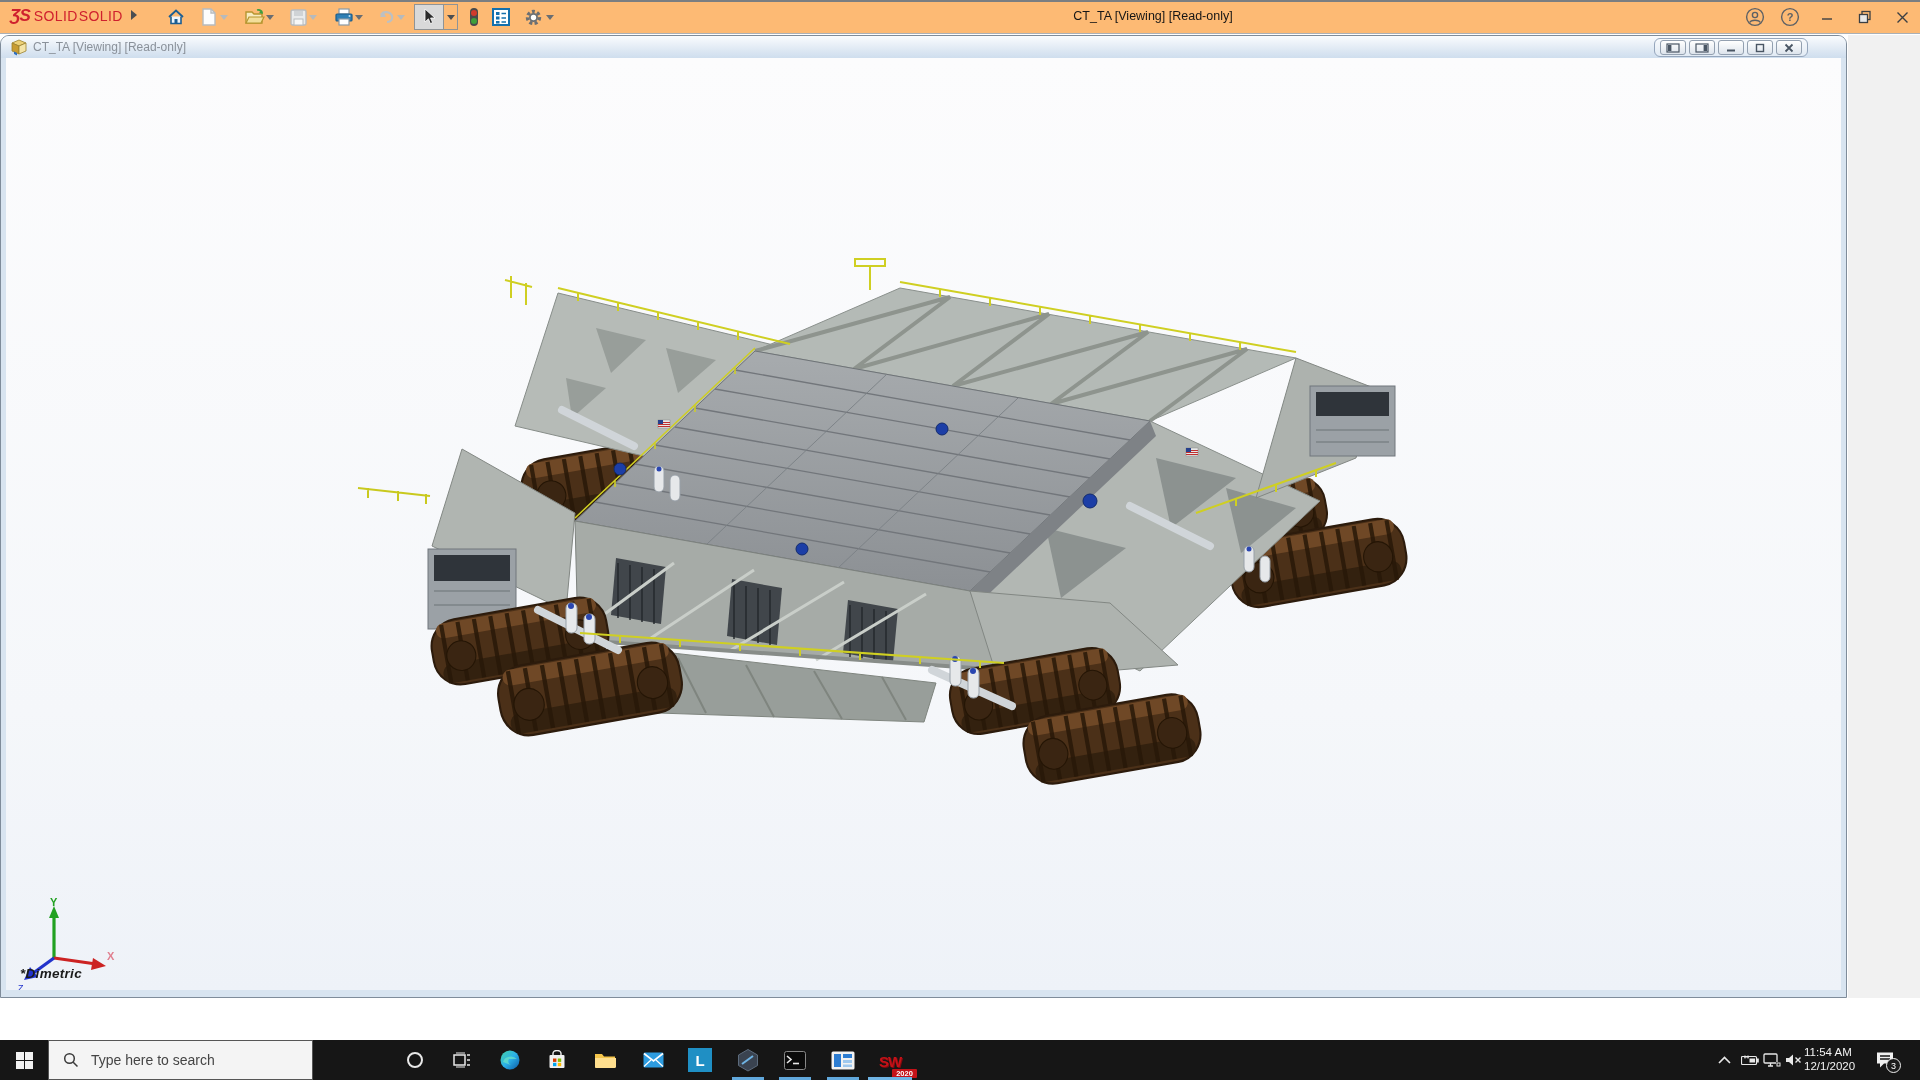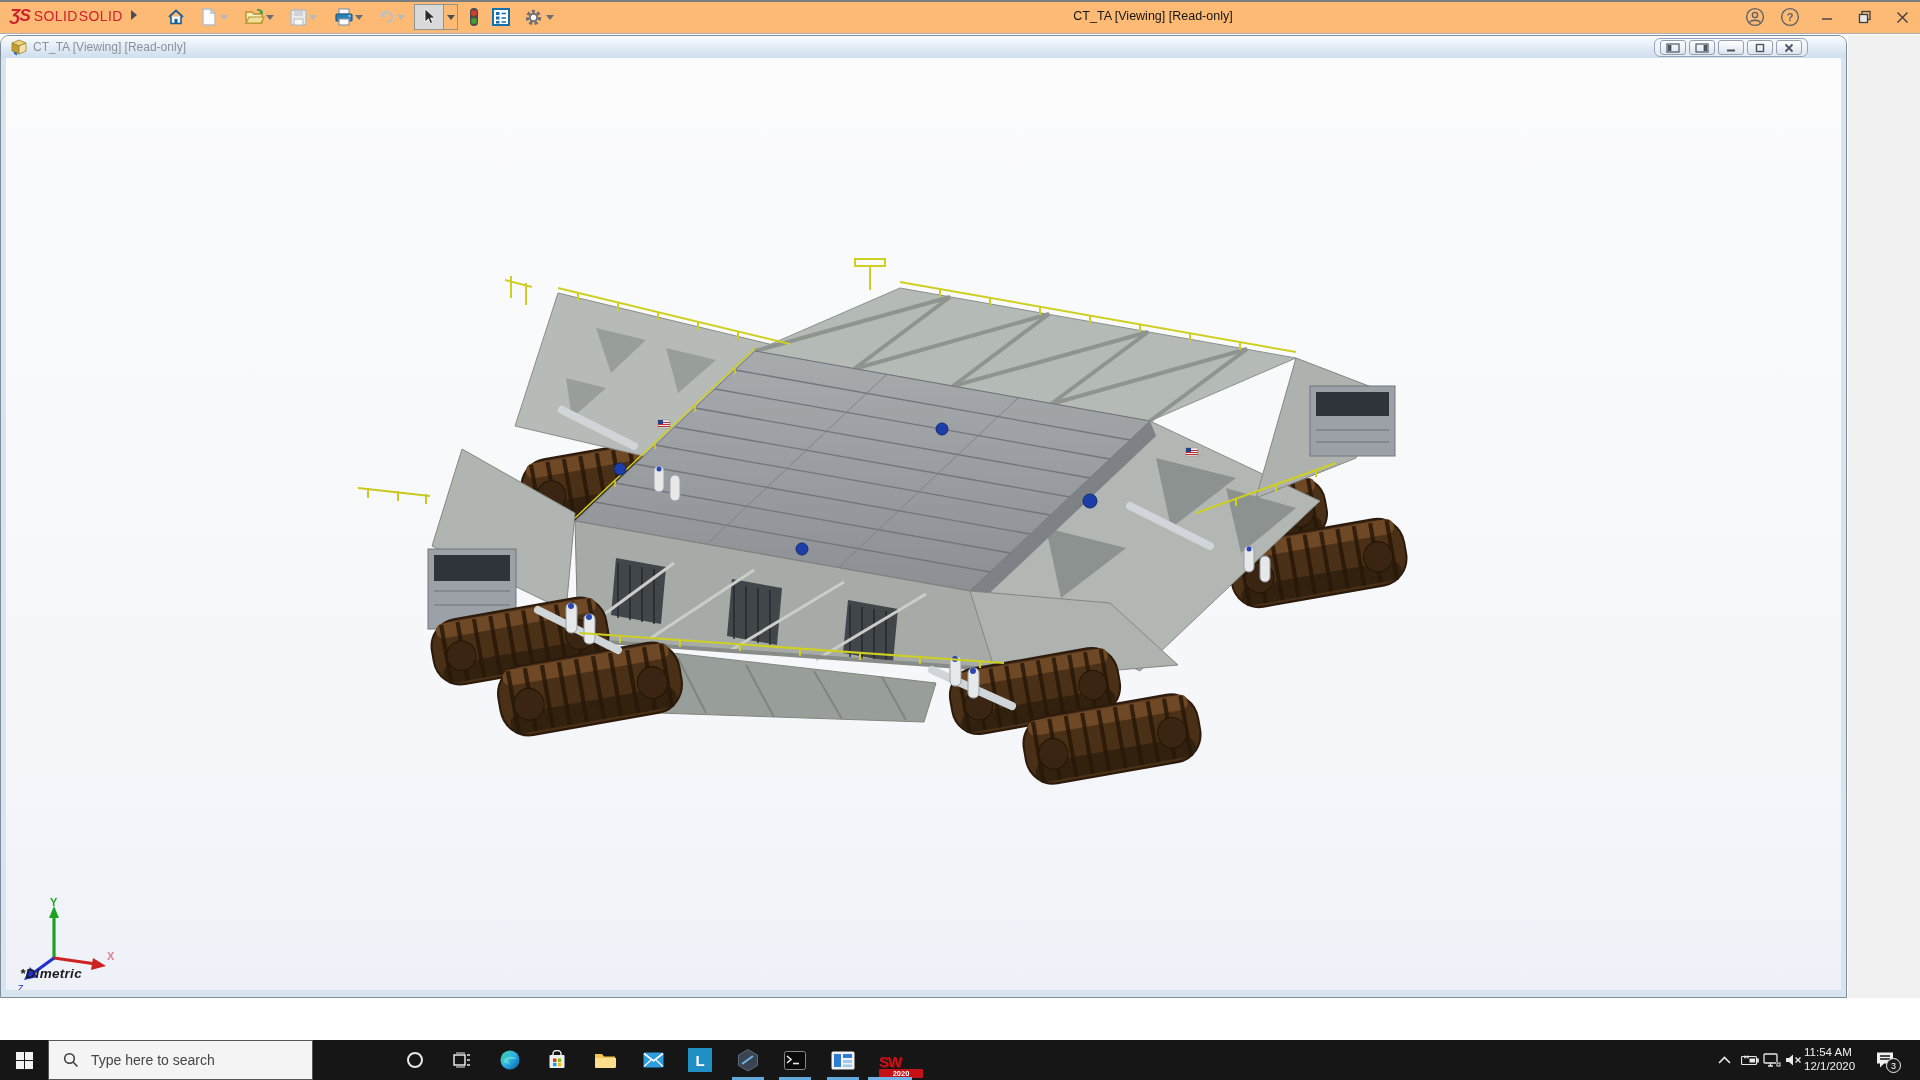--- a/index.html
+++ b/index.html
@@ -445,21 +445,21 @@
           <rect x="0.5" y="0.5" width="23" height="18" rx="1.5" fill="#f2f2f2"></rect>
           <rect x="3" y="3" width="7" height="13" fill="#2d7dd2"></rect>
           <rect x="12" y="3" width="9" height="4" fill="#2d7dd2"></rect>
           <rect x="12" y="9" width="9" height="3" fill="#9ec8ee"></rect>
           <rect x="12" y="13.5" width="9" height="2.5" fill="#9ec8ee"></rect>
         </svg>
     </div>
     <div class="tb-slot" style="left:866px;width:48px">
       <div style="position:relative;width:30px;height:28px;text-align:center;margin-top:13px;">
         <span style="color:#c41218;font-weight:800;font-size:15px;letter-spacing:-1px;text-shadow:1px 1px 0 #7e0a0e;">SW</span>
-        <span style="position:absolute;left:4px;top:16px;width:44px;background:#c41218;color:#fff;font-size:7.5px;font-weight:700;line-height:9px;border-radius:1px;">2020</span>
+        <span style="position:absolute;left:17px;top:16px;width:25px;background:#c41218;color:#fff;font-size:7.5px;font-weight:700;line-height:9px;border-radius:1px;">2020</span>
       </div>
     </div>
 
     <div class="underline" style="left:732px;width:32px"></div>
     <div class="underline" style="left:779px;width:32px"></div>
     <div class="underline" style="left:827px;width:32px"></div>
     <div class="underline" style="left:868px;width:44px;background:#6fb4e4"></div>
 
     <div class="tb-slot" style="left:1712px;width:24px">
       <svg width="13" height="8" viewBox="0 0 13 8">

